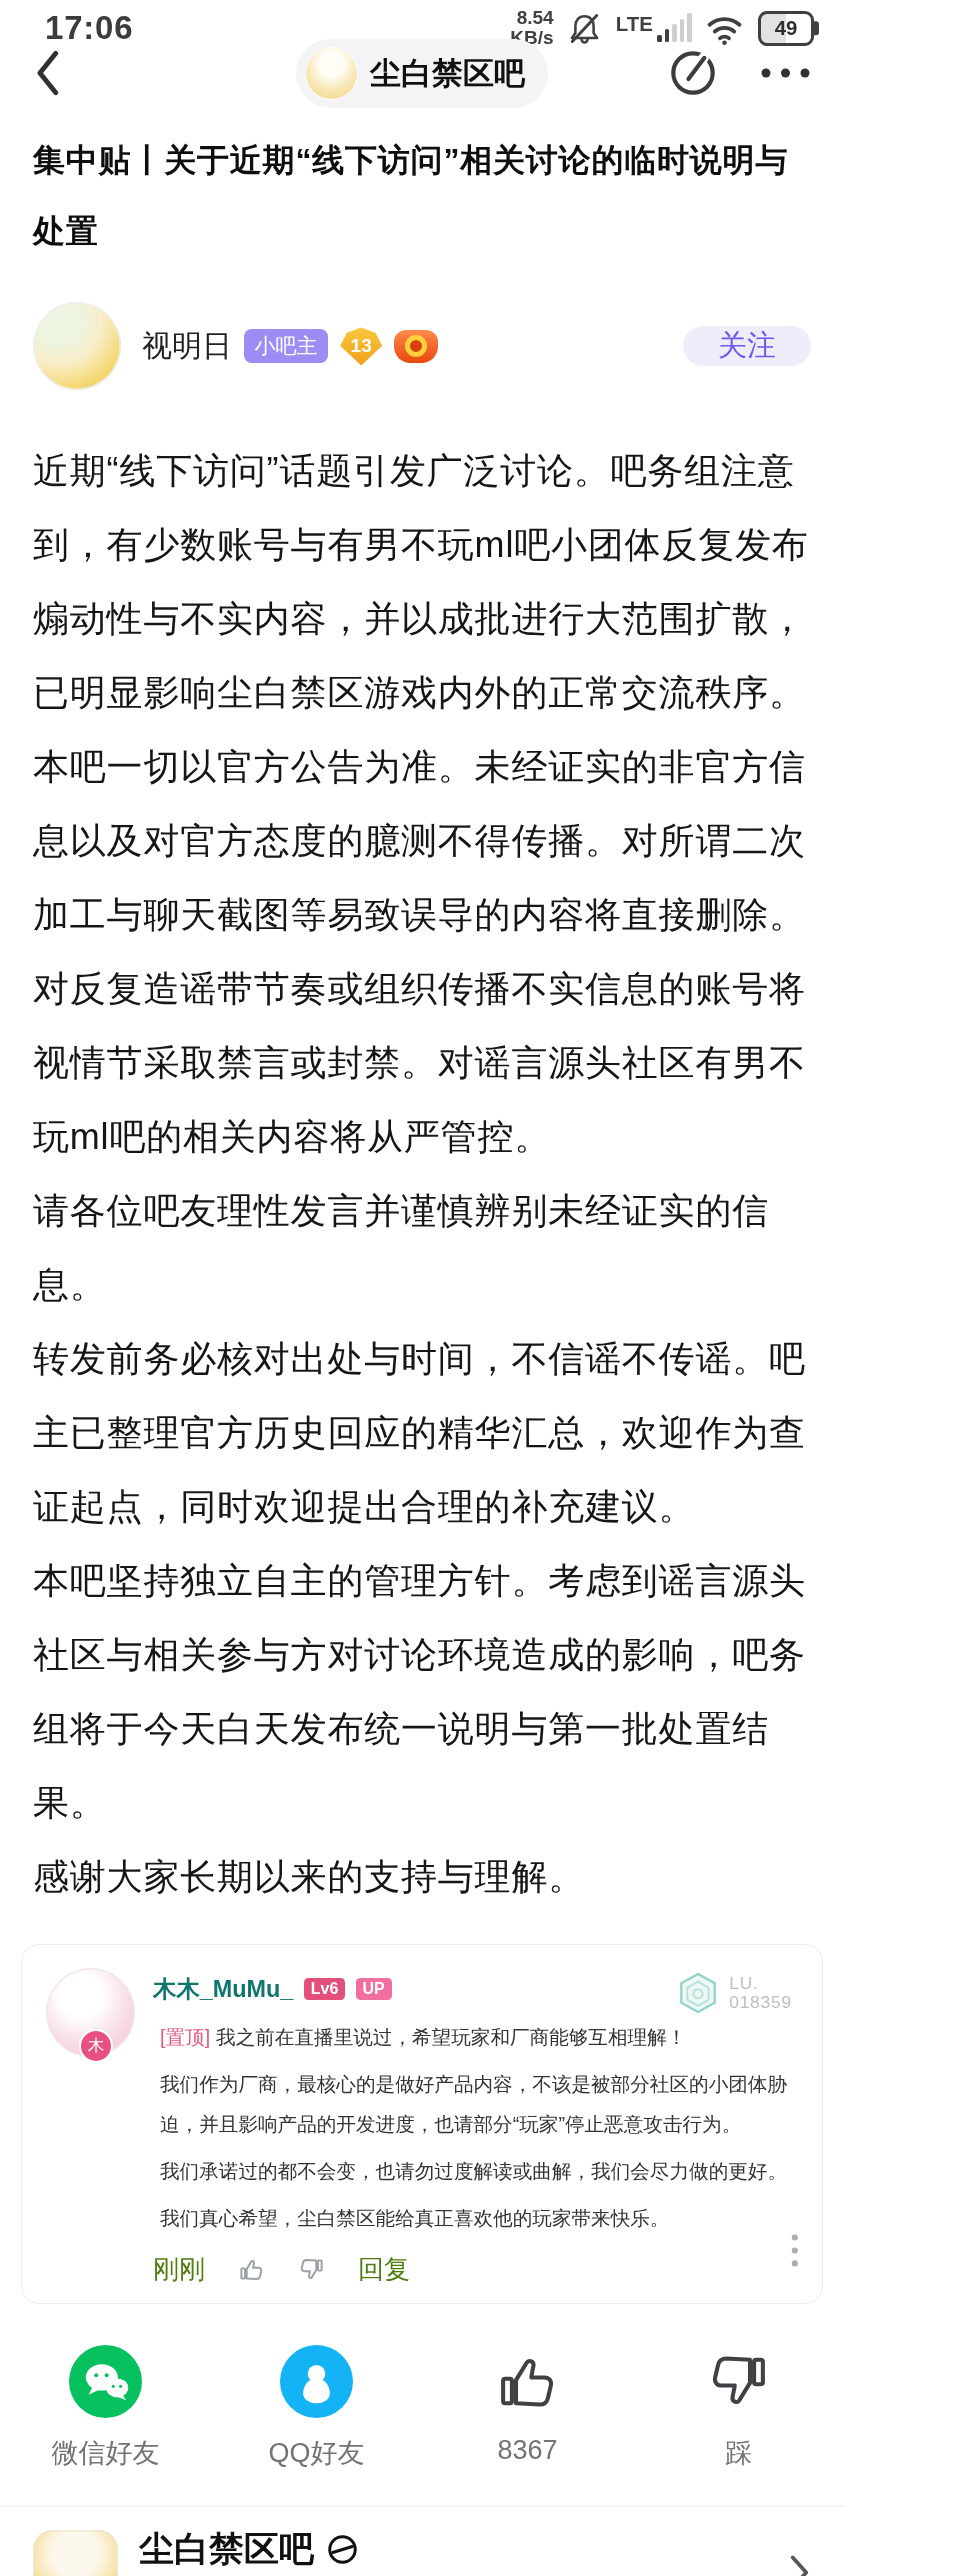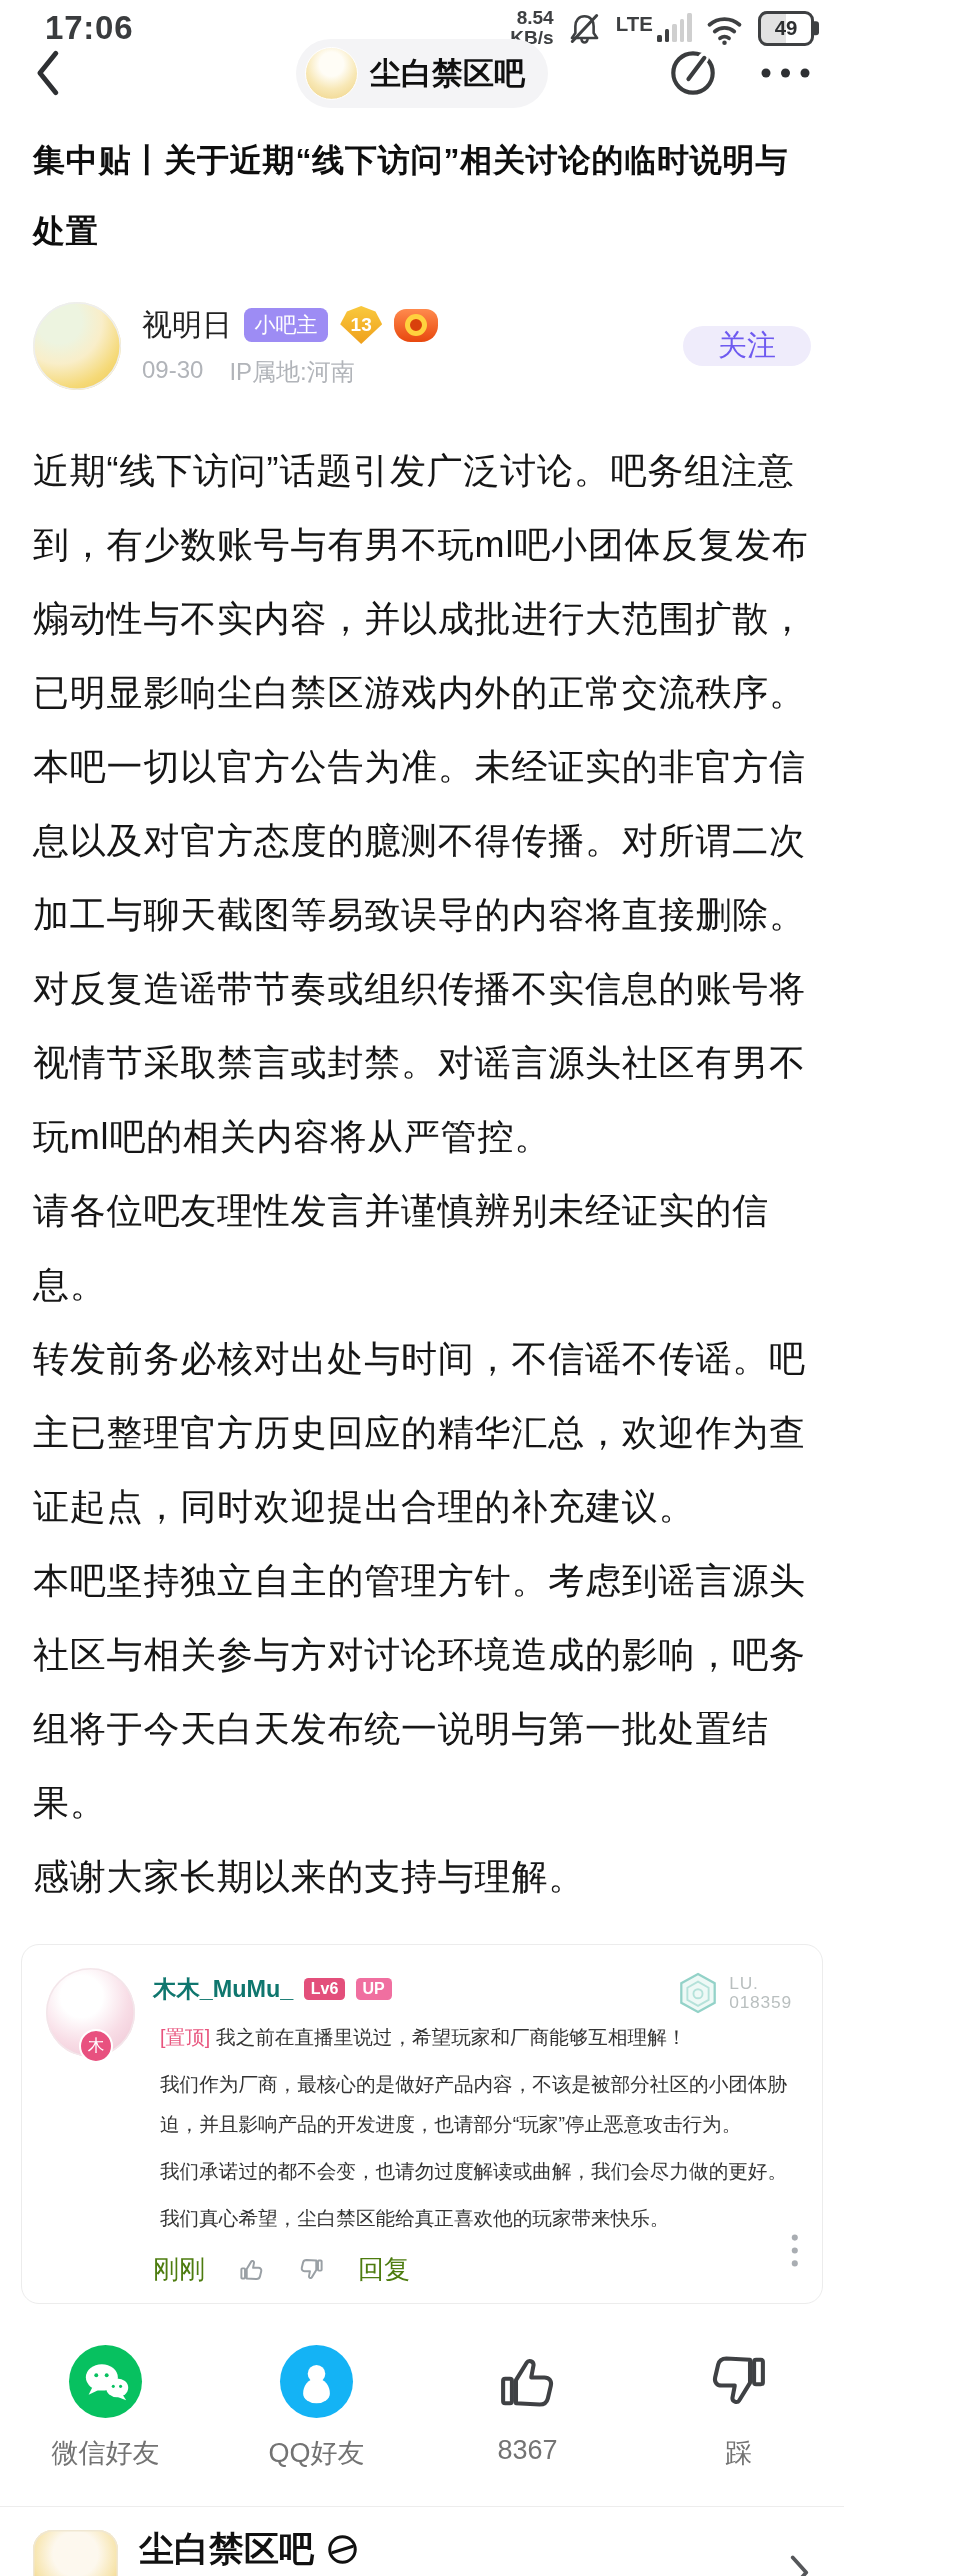--- a/index.html
+++ b/index.html
@@ -172,24 +172,20 @@
   <h1 class="post-title" style="margin:0;">集中贴丨关于近期“线下访问”相关讨论的临时说明与处置</h1>
 
   <div class="author-row">
     <span class="author-avatar"></span>
     <div class="author-meta">
       <div class="author-line1">
         <span class="author-name">视明日</span>
         <span class="role-badge">小吧主</span>
         <span class="level-gem">13</span>
         <span class="gamepad"></span>
-      </div>
-      <div class="author-line2">
-        <span>09-30</span>
-        <span>IP属地:河南</span>
       </div>
     </div>
     <button class="follow-btn">关注</button>
   </div>
 
   <div class="post-body">
     <p>近期“线下访问”话题引发广泛讨论。吧务组注意到，有少数账号与有男不玩ml吧小团体反复发布煽动性与不实内容，并以成批进行大范围扩散，已明显影响尘白禁区游戏内外的正常交流秩序。</p>
     <p>本吧一切以官方公告为准。未经证实的非官方信息以及对官方态度的臆测不得传播。对所谓二次加工与聊天截图等易致误导的内容将直接删除。对反复造谣带节奏或组织传播不实信息的账号将视情节采取禁言或封禁。对谣言源头社区有男不玩ml吧的相关内容将从严管控。</p>
     <p>请各位吧友理性发言并谨慎辨别未经证实的信息。</p>
     <p>转发前务必核对出处与时间，不信谣不传谣。吧主已整理官方历史回应的精华汇总，欢迎作为查证起点，同时欢迎提出合理的补充建议。</p>

